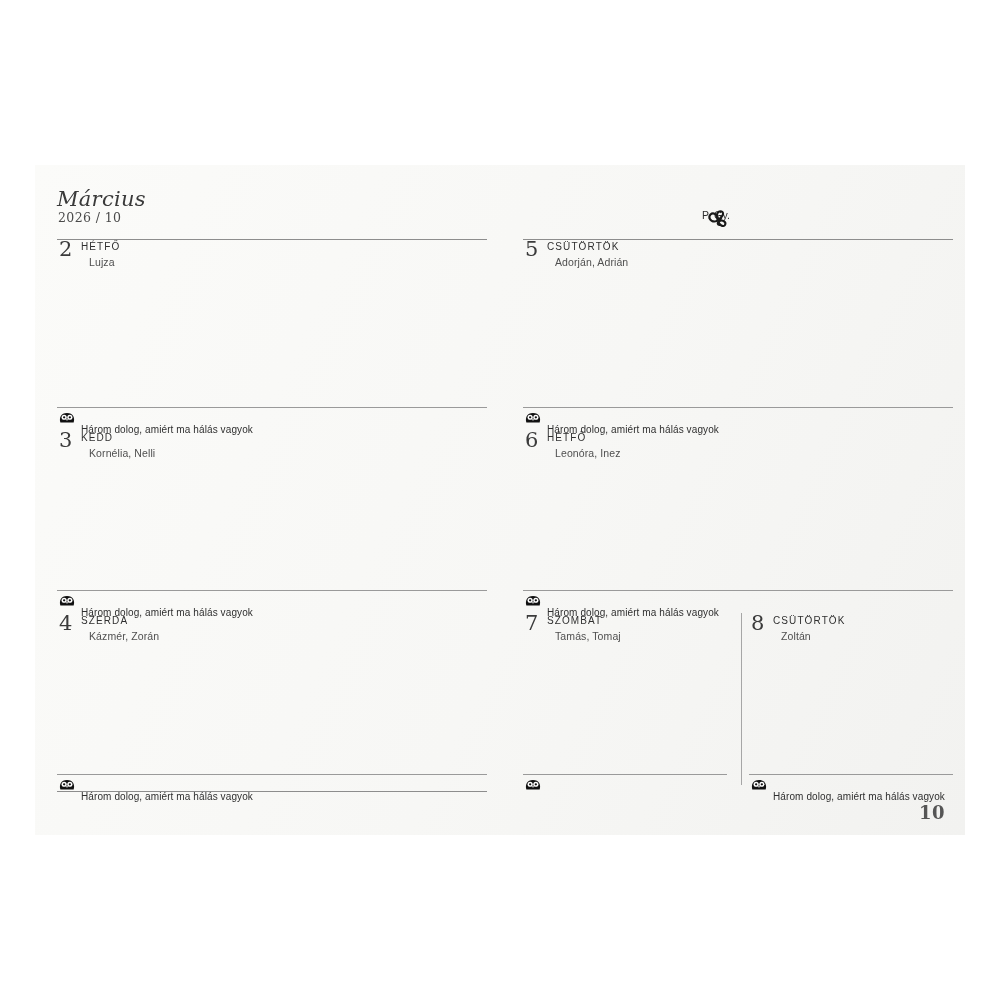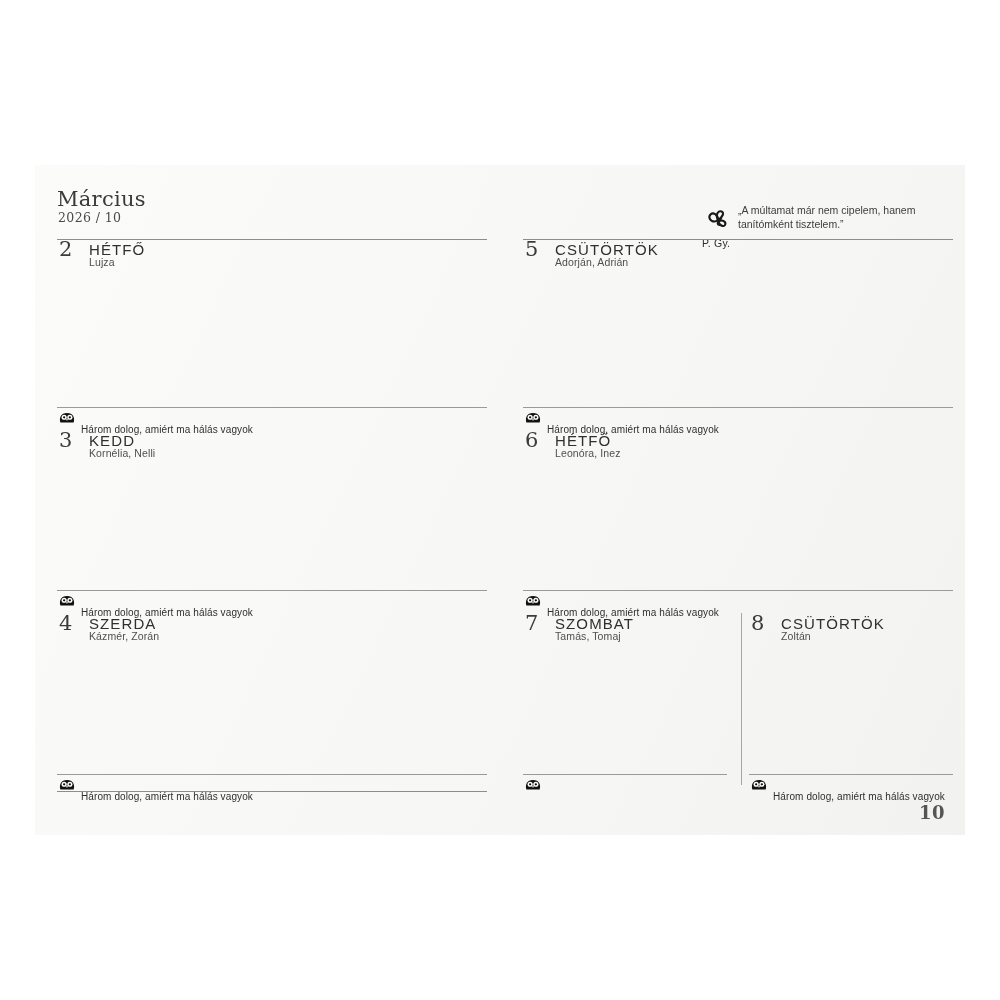--- a/index.html
+++ b/index.html
@@ -25,20 +25,21 @@
     box-sizing: border-box;
     padding: 0;
   }
 
   
   .month-title {
     position: absolute;
     left: 22px;
     top: 22px;
     font-family: "DejaVu Serif", serif;
+    font-style: italic;
     font-size: 21px;
     font-weight: 400;
     color: #3a3a3a;
     letter-spacing: .3px;
   }
   .year-week {
     position: absolute;
     left: 23px;
     top: 45px;
     font-family: "DejaVu Serif", serif;
@@ -106,23 +107,23 @@
     position: absolute;
     left: 2px;
     top: 0px;
     font-family: "DejaVu Serif", serif;
     font-size: 21px;
     color: #3b3b3b;
     line-height: 1;
   }
   .day-name {
     position: absolute;
-    left: 32px;
+    left: 24px;
     top: 2px;
-    font-size: 15px;
+    font-size: 10px;
     letter-spacing: 1.1px;
     color: #2f2f2f;
   }
   .day-names {
     position: absolute;
     left: 32px;
     top: 17px;
     font-size: 10.5px;
     color: #4f4f4f;
     letter-spacing: .1px;
@@ -204,21 +205,20 @@
     <span class="triskel">
       <svg viewBox="0 0 32 32" width="32" height="32" aria-hidden="true">
         <g fill="none" stroke="#1a1a1a" stroke-width="2.1" stroke-linecap="round">
           <path d="M16 16 C16 10, 11 8, 8.5 10.5 C6 13, 8 17.5, 12.5 17.5 C16 17.5, 16.5 15, 15 13.7"></path>
           <path d="M16 16 C21 13, 22.5 8.5, 19.5 7.5 C16.4 6.4, 13.5 10.5, 15.5 14 C17 16.6, 19 15.8, 19.2 14"></path>
           <path d="M16 16 C17 21.5, 21.5 23.5, 23 21 C24.6 18.3, 20.8 15.3, 17.3 17.2 C14.8 18.6, 15.6 20.7, 17.3 21"></path>
           <circle cx="16" cy="16" r="1.6" fill="#1a1a1a" stroke="none"></circle>
         </g>
       </svg>
     </span>
-    <div class="quote-text">„A múltamat már nem cipelem, hanem tanítómként tisztelem.”</div>
     <div class="quote-author">P. Gy.</div>
   </div>
 
   <div class="col col-left">
     <div class="col-rule"></div>
 
     <div class="day" style="height:168px;">
       <div class="day-head">
         <span class="day-num">2</span>
         <span class="day-name">HÉTFŐ</span>

